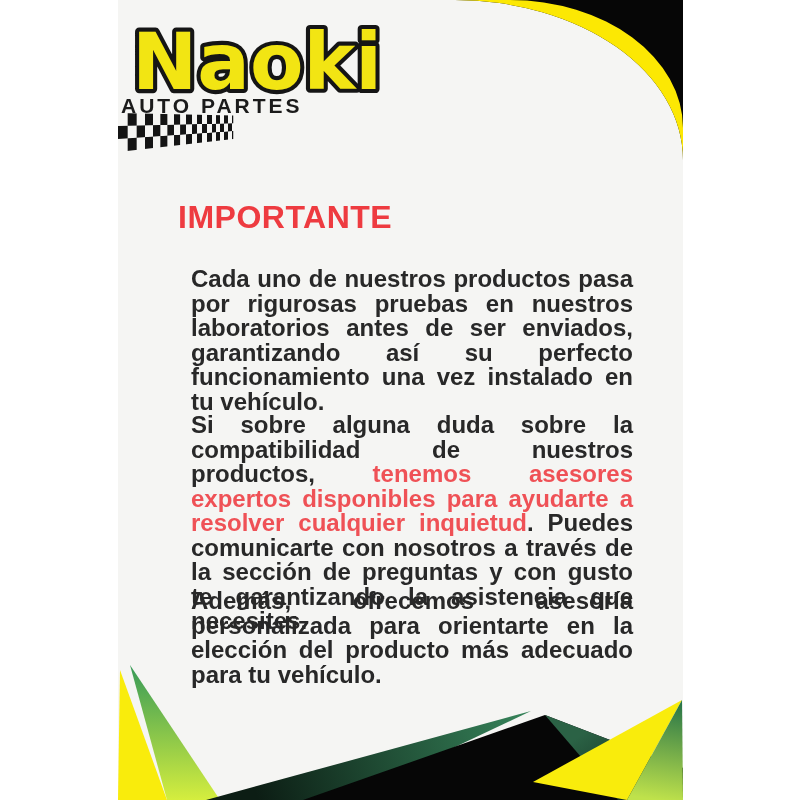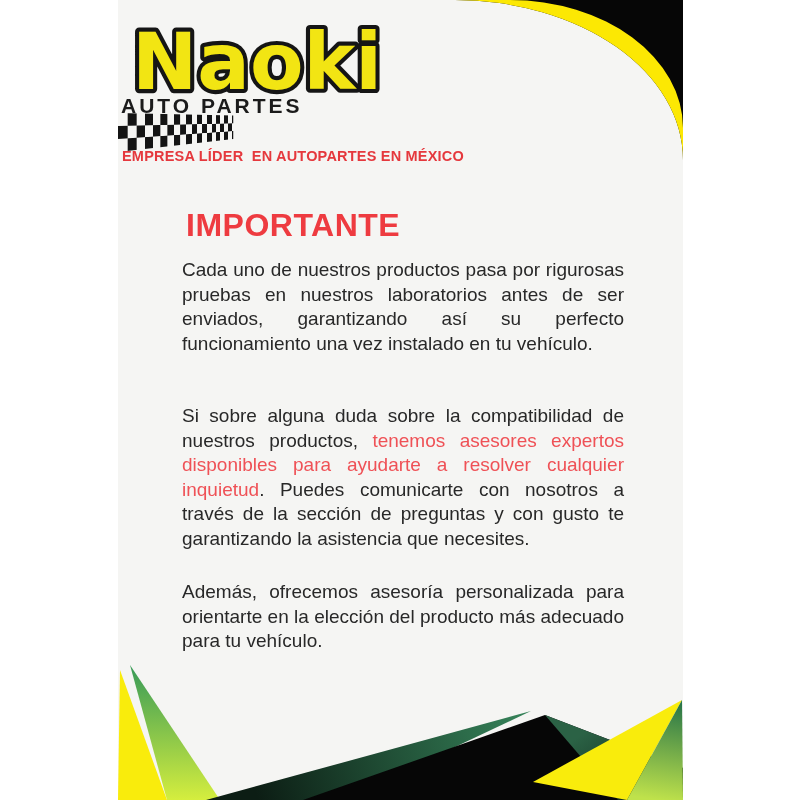--- a/index.html
+++ b/index.html
@@ -33,26 +33,26 @@
     transform-origin:left center;
   }
   .tagline{
     position:absolute;left:4px;top:148px;width:420px;
     font-size:14.5px;font-weight:800;color:#e5383d;letter-spacing:0.2px;
     white-space:pre;
   }
   
   .content{position:absolute;left:60px;top:0;width:442px;}
   .heading{
-    position:absolute;left:0;top:199px;margin:8px;
+    position:absolute;left:0;top:199px;margin:0;
     font-size:32px;font-weight:800;color:#ee3b40;letter-spacing:0.5px;
   }
   .para{
-    position:absolute;left:0;margin:4px;width:442px;
-    font-size:19px;line-height:24.5px;font-weight:400;color:#282828;
+    position:absolute;left:0;margin:13px;width:442px;
+    font-size:24px;line-height:24.5px;font-weight:700;color:#282828;
     text-align:justify;
   }
   .para-1{top:254px;}
   .para-2{top:400px;}
   .para-3{top:576px;}
   .red-text{color:#ef5156;}
   
   .bottom-svg{position:absolute;left:0;bottom:0;width:565px;height:160px;display:block;}
 </style>
 </head>
@@ -64,21 +64,20 @@
     <svg class="corner-svg" viewBox="0 0 565 180" aria-hidden="true">
       <path d="M 337,0 A 228,160 0 0 1 565,160 L 565,0 Z" fill="#060606"></path>
       <path d="M 337,0 A 228,160 0 0 1 565,160 L 565,128 A 173,128 0 0 0 392,0 Z" fill="#fce803"></path>
     </svg>
 
     <svg class="logo-svg" viewBox="0 0 310 104">
       <text x="8" y="118" transform="scale(0.75 0.75)" fill="#f2e513" stroke="#151515" stroke-width="11" stroke-linejoin="round" paint-order="stroke">Naoki</text>
     </svg>
     <div class="logo-sub">AUTO PARTES</div>
     <div class="flag"></div>
-    <div class="tagline">EMPRESA LÍDER  EN AUTOPARTES EN MÉXICO</div>
 
     <div class="content">
       <h1 class="heading">IMPORTANTE</h1>
       <p class="para para-1">Cada uno de nuestros productos pasa por rigurosas pruebas en nuestros laboratorios antes de ser enviados, garantizando así su perfecto funcionamiento una vez instalado en tu vehículo.</p>
       <p class="para para-2"><span>Si sobre alguna duda sobre la compatibilidad de nuestros productos,</span>
         <span class="red-text">tenemos asesores expertos disponibles para ayudarte a resolver cualquier inquietud</span><span>. Puedes comunicarte con nosotros a través de la sección de preguntas y con gusto te garantizando la asistencia que necesites.</span></p>
       <p class="para para-3">Además, ofrecemos asesoría personalizada para orientarte en la elección del producto más adecuado para tu vehículo.</p>
     </div>
 
     <svg class="bottom-svg" viewBox="0 0 565 160" aria-hidden="true">

